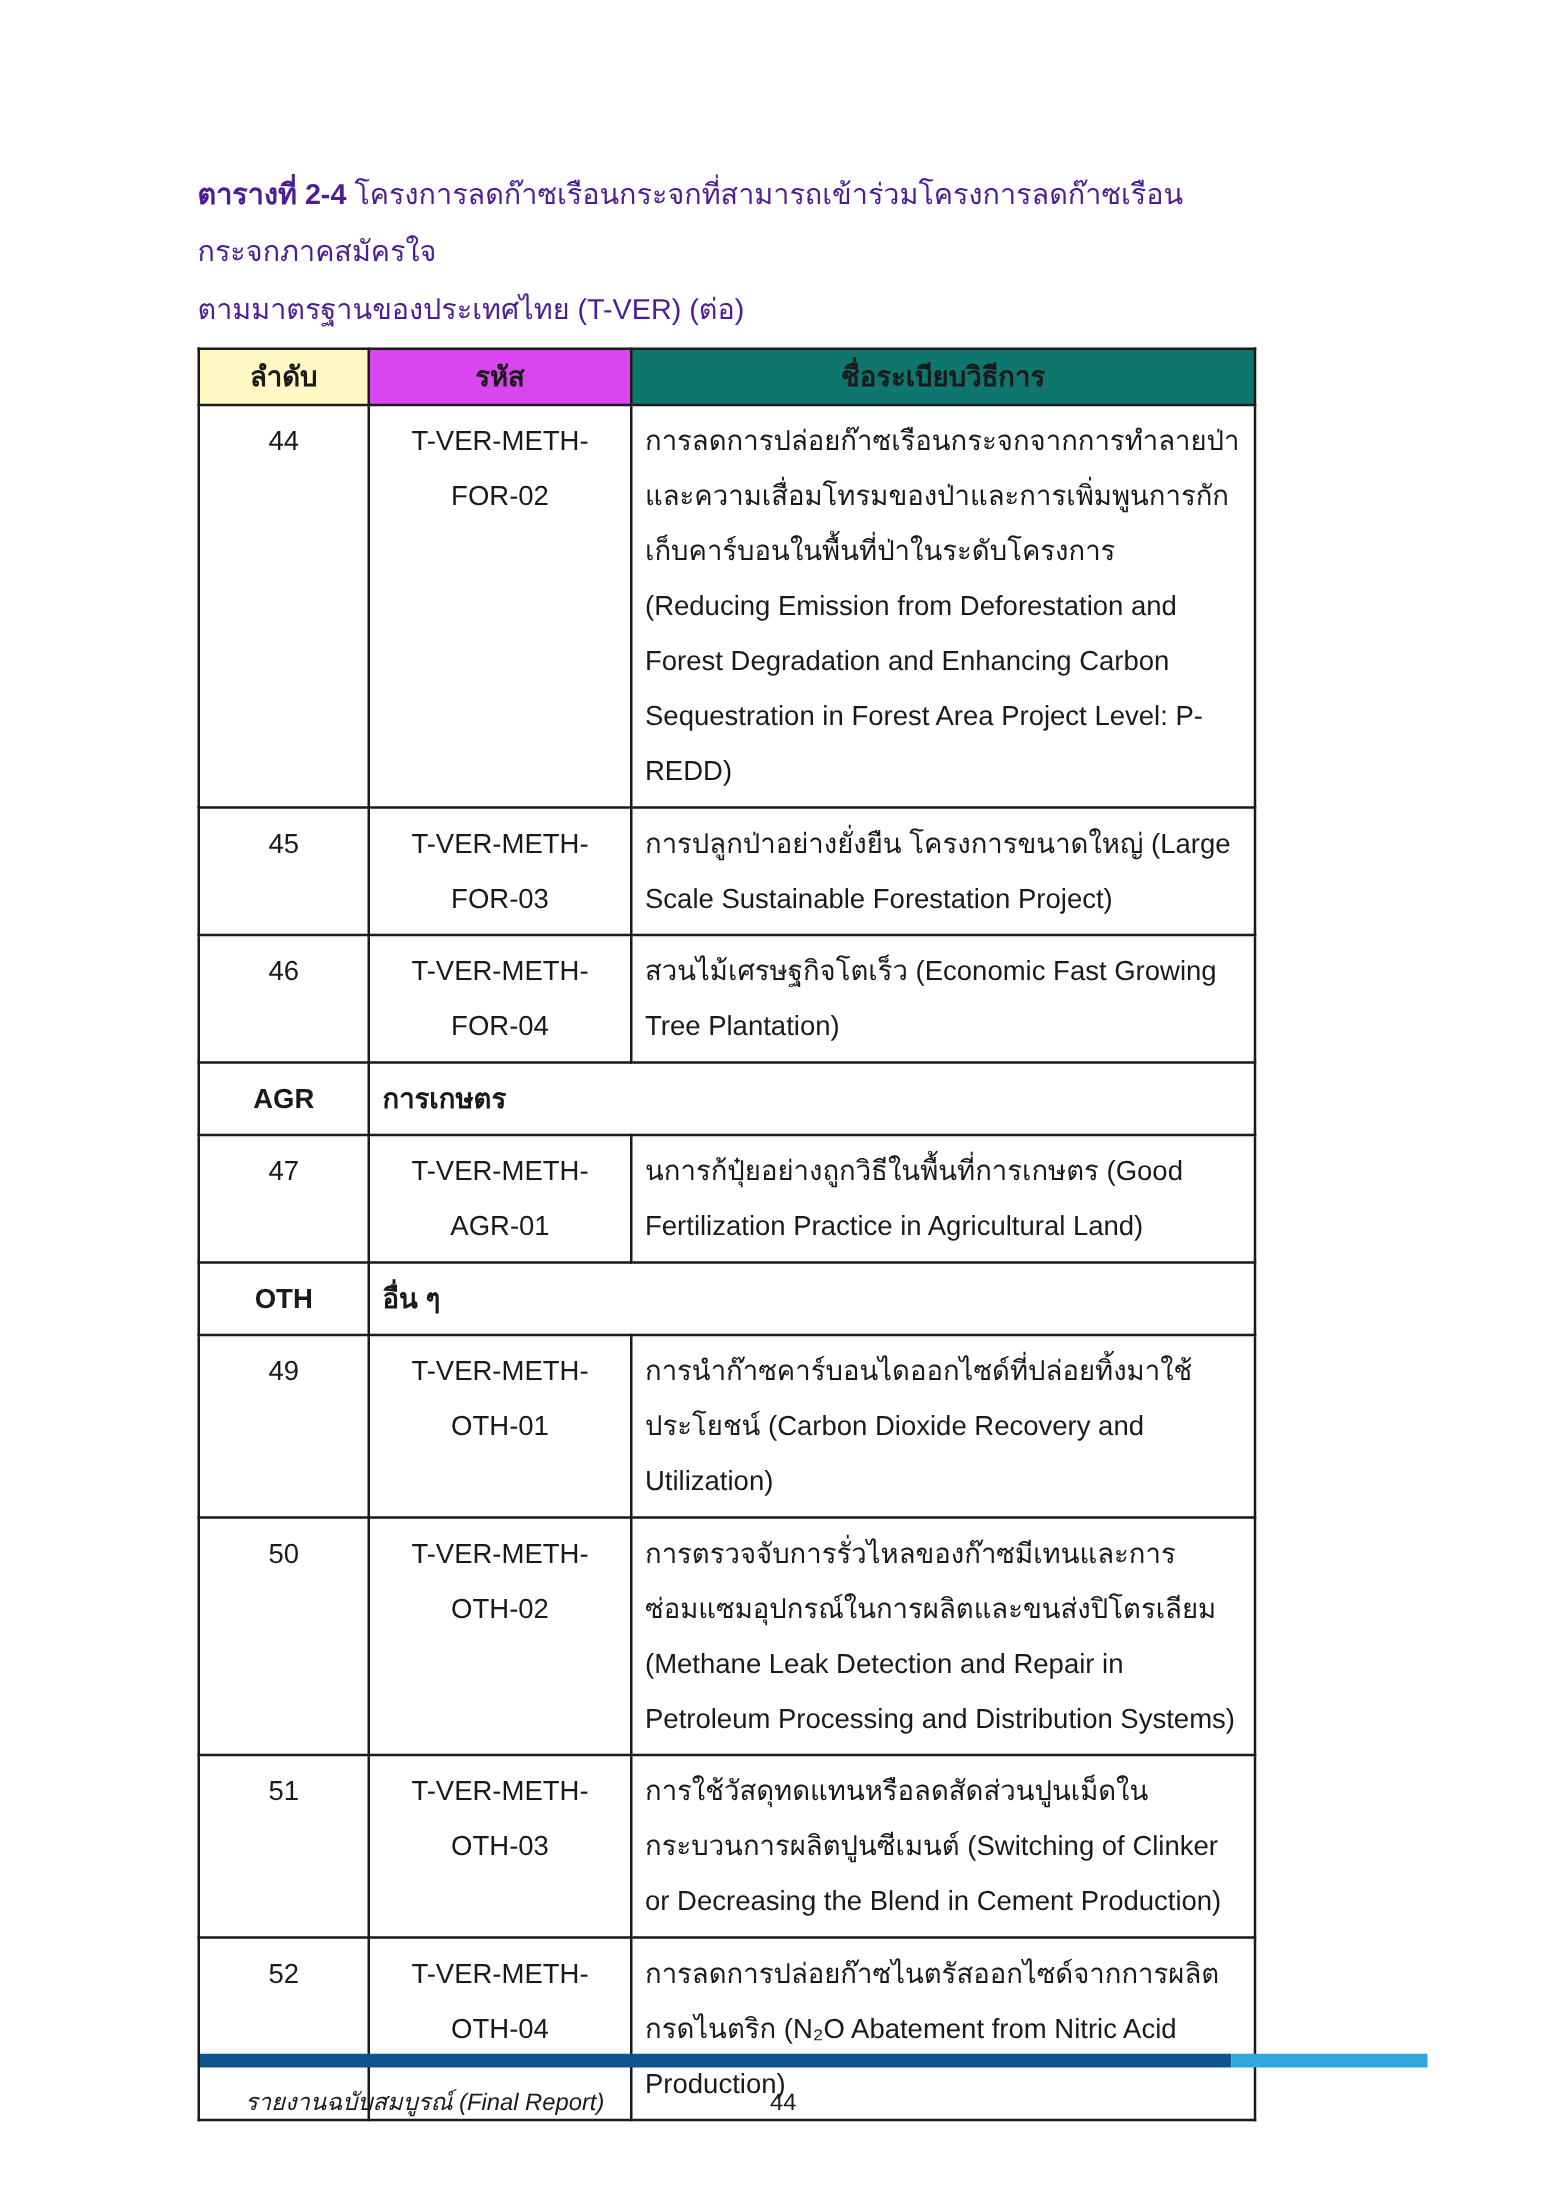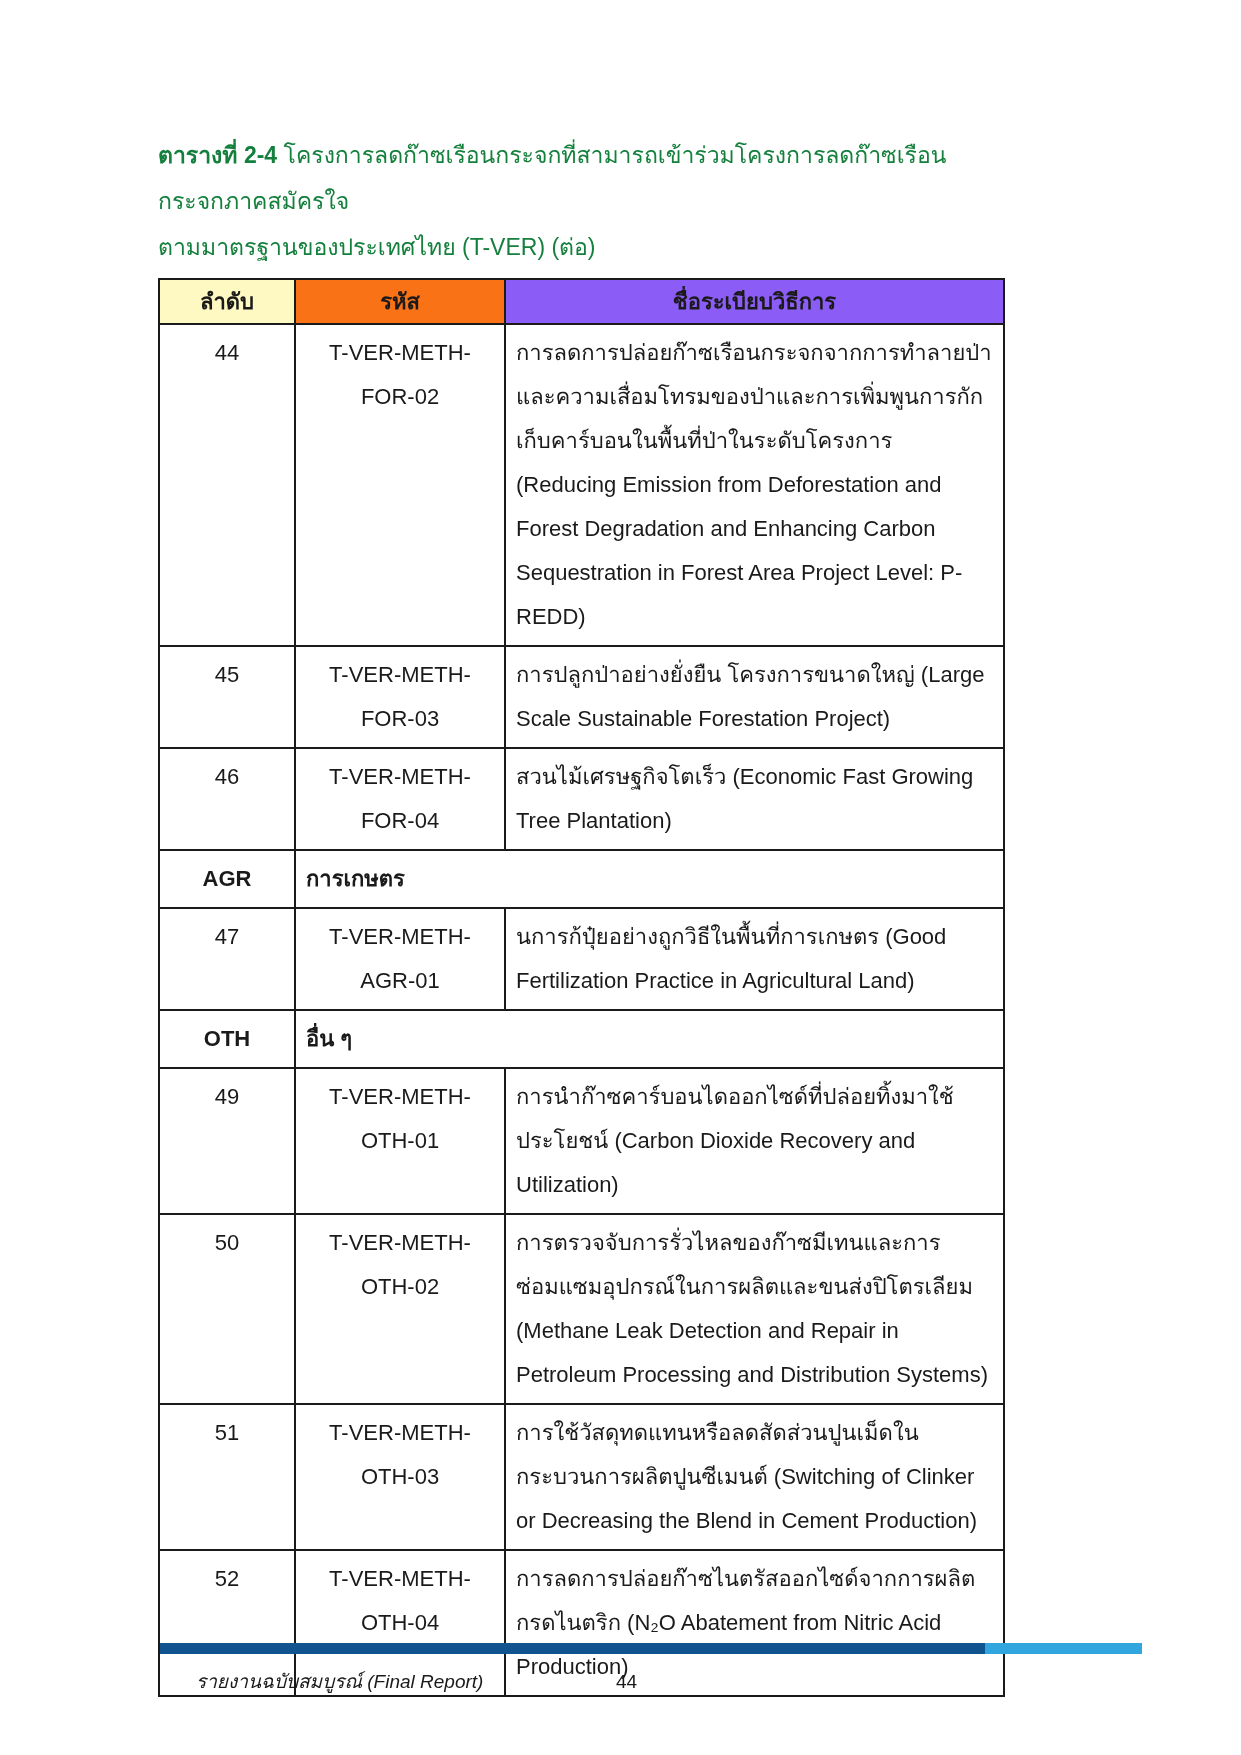--- a/index.html
+++ b/index.html
@@ -17,21 +17,21 @@
   .content {
     position: absolute;
     left: 158px;
     top: 132px;
     width: 845px;
   }
 
   .doc-title {
     font-size: 23px;
     line-height: 2.0;
-    color: #15803d;
+    color: #4c1d95;
   }
   .doc-title .t-bold { font-weight: bold; }
 
   table.meth-table {
     margin-top: 8px;
     width: 845px;
     border-collapse: collapse;
     table-layout: fixed;
     font-size: 22px;
   }
@@ -105,22 +105,22 @@
 
     <table class="meth-table">
       <colgroup>
         <col class="col-no">
         <col class="col-code">
         <col class="col-name">
       </colgroup>
       <thead>
         <tr>
           <th style="background: #fef9c3;">ลำดับ</th>
-          <th style="background: #f97316;">รหัส</th>
-          <th style="background: #8b5cf6;">ชื่อระเบียบวิธีการ</th>
+          <th style="background: #d946ef;">รหัส</th>
+          <th style="background: #0f766e;">ชื่อระเบียบวิธีการ</th>
         </tr>
       </thead>
       <tbody id="table-body">
 
       <tr>
             <td class="c-no">44</td>
             <td class="c-code">T-VER-METH-FOR-02</td>
             <td class="c-name">การลดการปล่อยก๊าซเรือนกระจกจากการทำลายป่าและความเสื่อมโทรมของป่าและการเพิ่มพูนการกักเก็บคาร์บอนในพื้นที่ป่าในระดับโครงการ (Reducing Emission from Deforestation and Forest Degradation and Enhancing Carbon Sequestration in Forest Area Project Level: P-REDD)</td>
           </tr>
           <tr>

